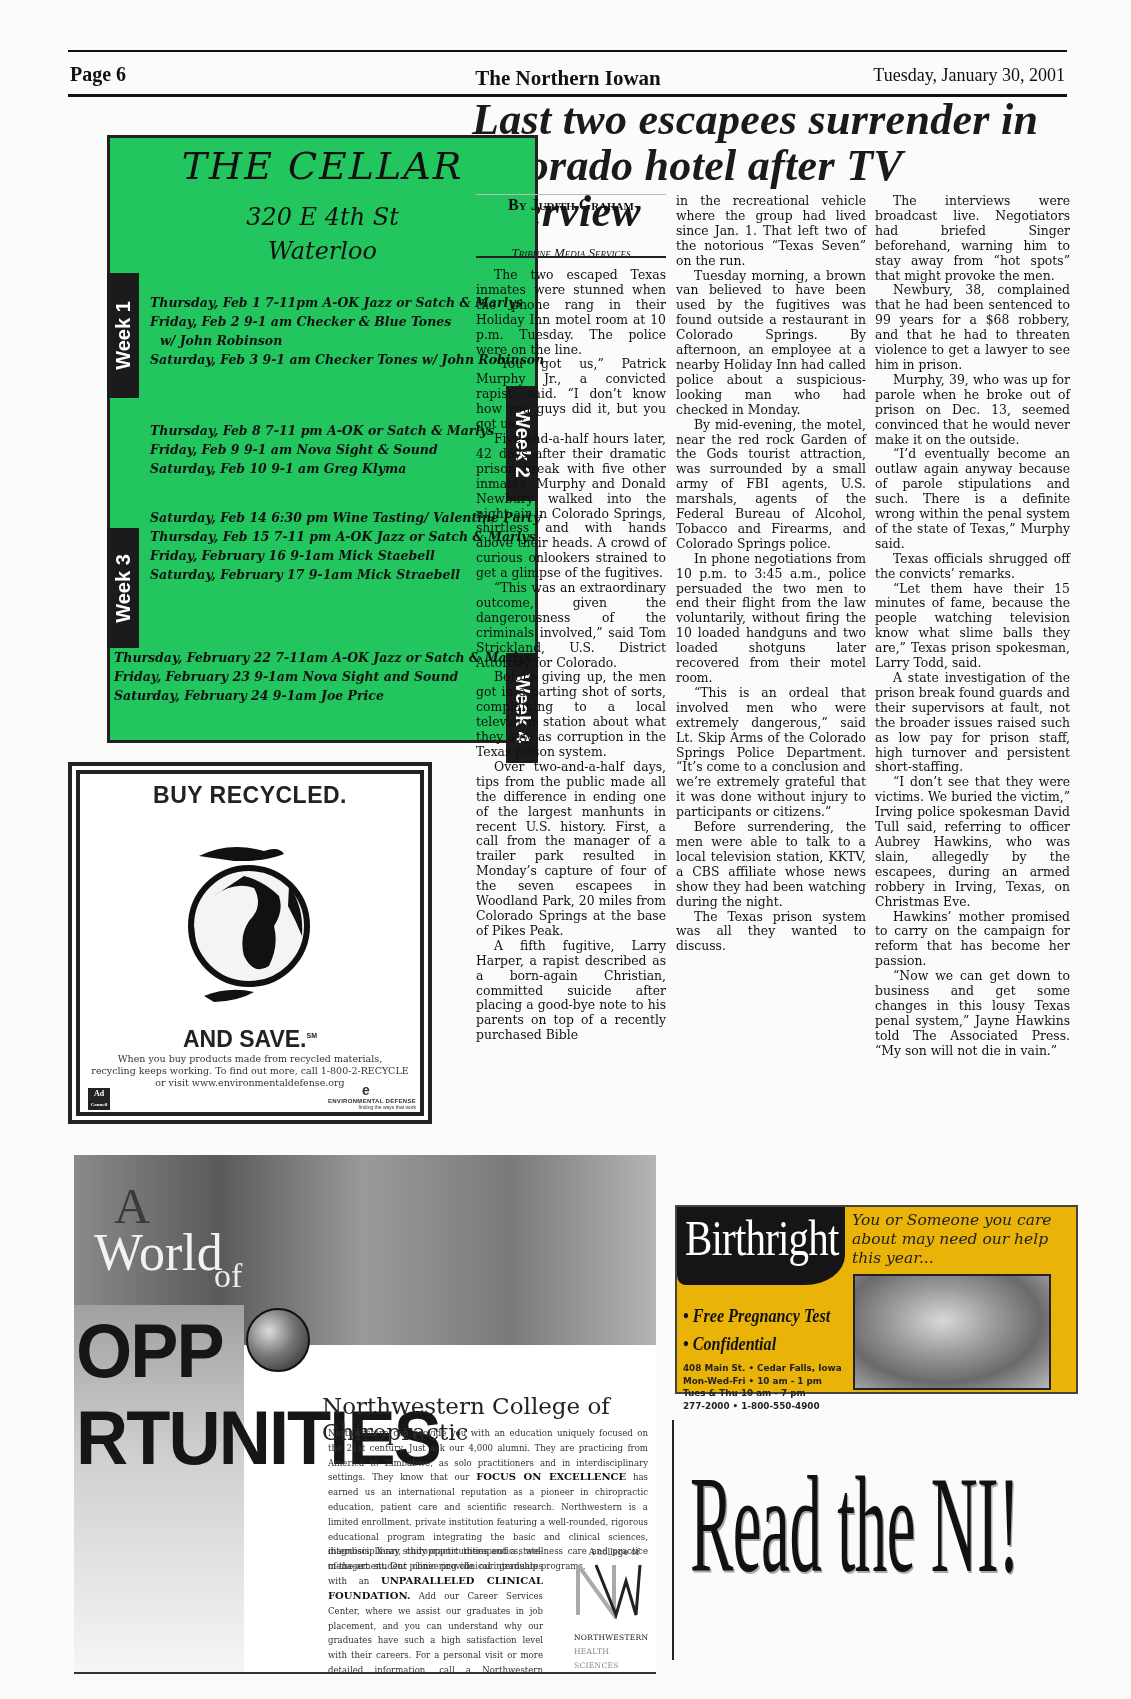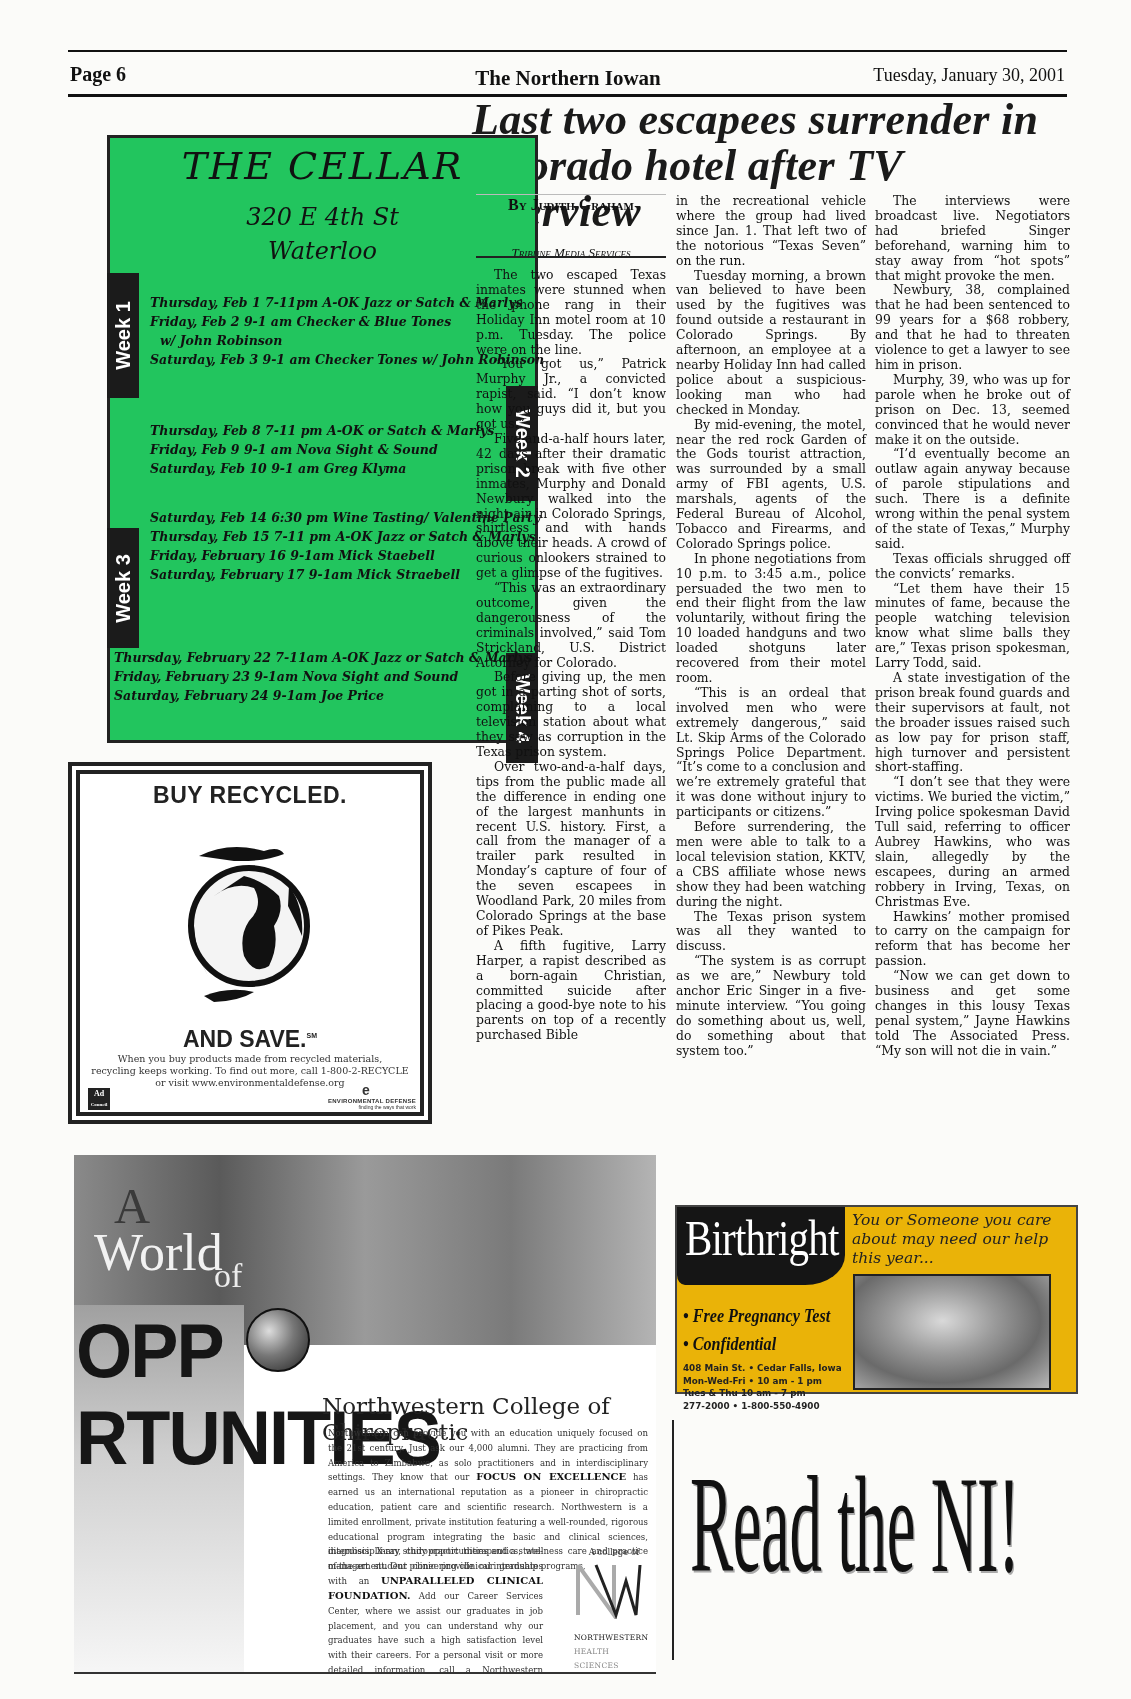--- a/index.html
+++ b/index.html
@@ -201,21 +201,20 @@
   <p>A fifth fugitive, Larry Harper, a rapist described as a born-again Christian, committed suicide after placing a good-bye note to his parents on top of a recently purchased Bible</p>
 </div>
 <div class="col col2">
   <p style="text-indent:0">in the recreational vehicle where the group had lived since Jan. 1. That left two of the notorious “Texas Seven” on the run.</p>
   <p>Tuesday morning, a brown van believed to have been used by the fugitives was found outside a restaurant in Colorado Springs. By afternoon, an employee at a nearby Holiday Inn had called police about a suspicious-looking man who had checked in Monday.</p>
   <p>By mid-evening, the motel, near the red rock Garden of the Gods tourist attraction, was surrounded by a small army of FBI agents, U.S. marshals, agents of the Federal Bureau of Alcohol, Tobacco and Firearms, and Colorado Springs police.</p>
   <p>In phone negotiations from 10 p.m. to 3:45 a.m., police persuaded the two men to end their flight from the law voluntarily, without firing the 10 loaded handguns and two loaded shotguns later recovered from their motel room.</p>
   <p>“This is an ordeal that involved men who were extremely dangerous,” said Lt. Skip Arms of the Colorado Springs Police Department. “It’s come to a conclusion and we’re extremely grateful that it was done without injury to participants or citizens.”</p>
   <p>Before surrendering, the men were able to talk to a local television station, KKTV, a CBS affiliate whose news show they had been watching during the night.</p>
   <p>The Texas prison system was all they wanted to discuss.</p>
-  <p>“The system is as corrupt as we are,” Newbury told anchor Eric Singer in a five-minute interview. “You going do something about us, well, do something about that system too.”</p>
 </div>
 <div class="col col3">
   <p>The interviews were broadcast live. Negotiators had briefed Singer beforehand, warning him to stay away from “hot spots” that might provoke the men.</p>
   <p>Newbury, 38, complained that he had been sentenced to 99 years for a $68 robbery, and that he had to threaten violence to get a lawyer to see him in prison.</p>
   <p>Murphy, 39, who was up for parole when he broke out of prison on Dec. 13, seemed convinced that he would never make it on the outside.</p>
   <p>“I’d eventually become an outlaw again anyway because of parole stipulations and such. There is a definite wrong within the penal system of the state of Texas,” Murphy said.</p>
   <p>Texas officials shrugged off the convicts’ remarks.</p>
   <p>“Let them have their 15 minutes of fame, because the people watching television know what slime balls they are,” Texas prison spokesman, Larry Todd, said.</p>
   <p>A state investigation of the prison break found guards and their supervisors at fault, not the broader issues raised such as low pay for prison staff, high turnover and persistent short-staffing.</p>
   <p>“I don’t see that they were victims. We buried the victim,” Irving police spokesman David Tull said, referring to officer Aubrey Hawkins, who was slain, allegedly by the escapees, during an armed robbery in Irving, Texas, on Christmas Eve.</p>

